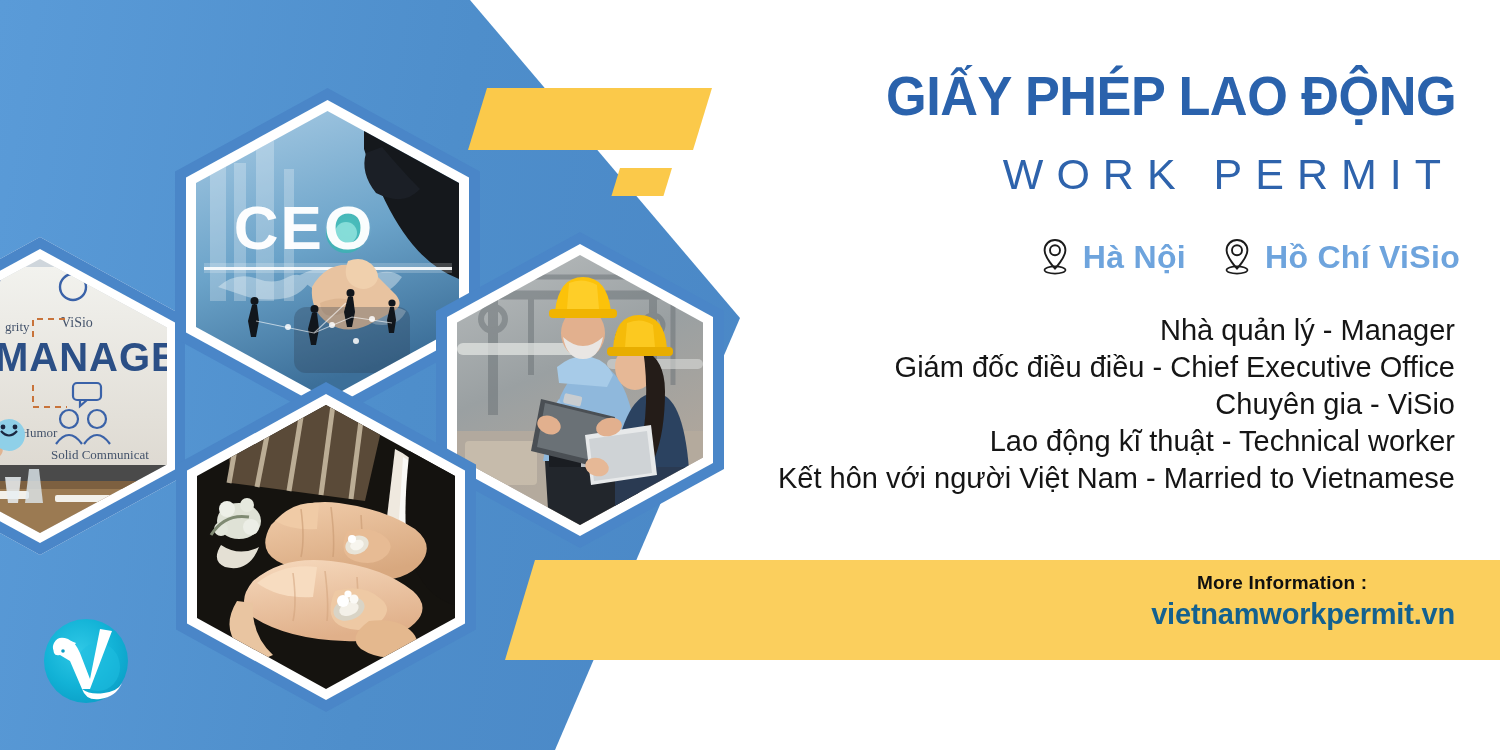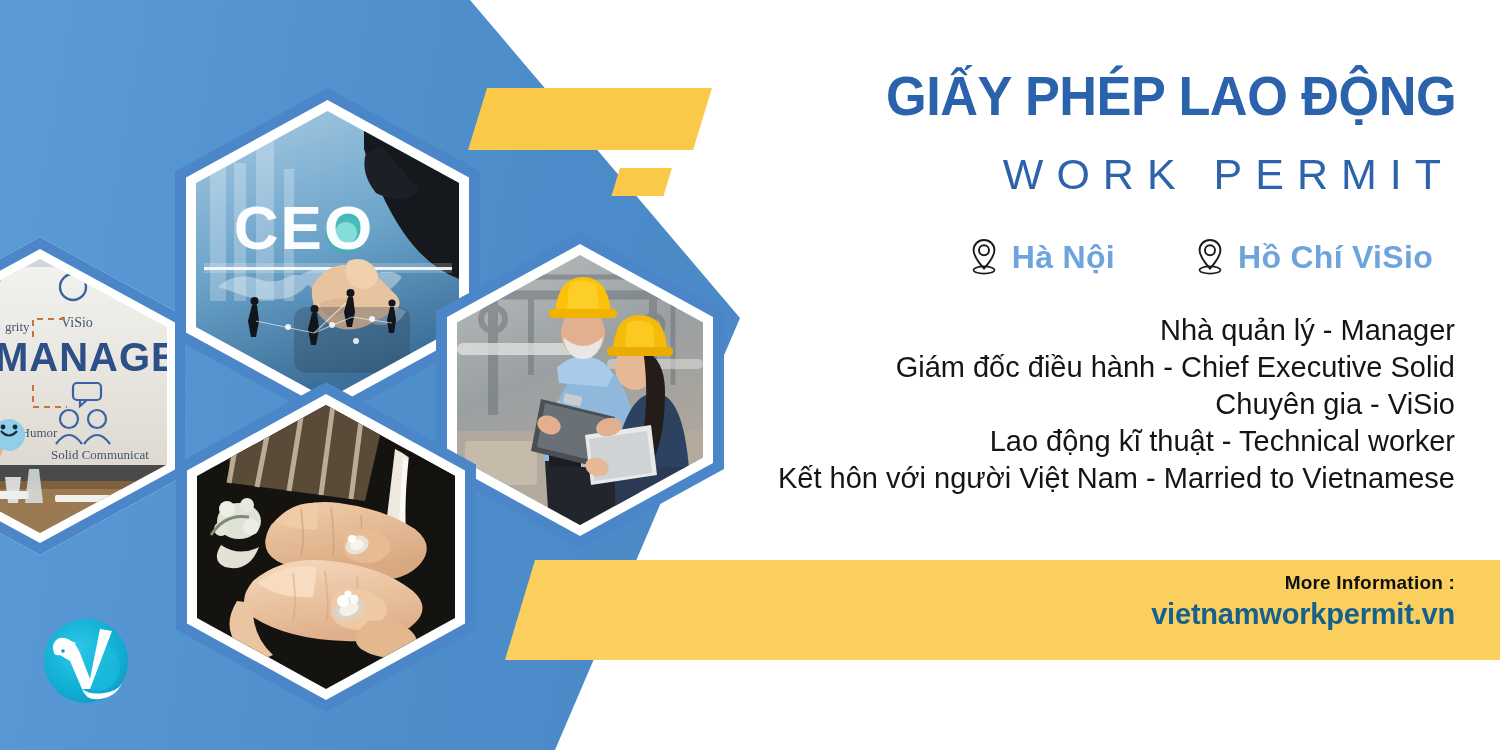--- a/index.html
+++ b/index.html
@@ -68,43 +68,43 @@
     font-family:"Liberation Sans", sans-serif;
     transform:scaleX(0.95); transform-origin:right center;
   }
   .title-sub {
     position:absolute; right:46px; top:152px;
     font-size:43px; font-weight:500; color:#2e63ac;
     letter-spacing:13px; line-height:1.05;
     white-space:nowrap; text-align:right;margin-left:19px;
   }
   .cities {
-    position:absolute; right:67px; top:238px;
-    display:flex; align-items:flex-start; gap:80px;
+    position:absolute; right:40px; top:238px;
+    display:flex; align-items:flex-start; gap:36px;
     white-space:nowrap;
   }
   .city { display:flex; align-items:center; gap:13px; }
   .city-name {
     font-size:32px; font-weight:bold; color:#6ea4dd;
     letter-spacing:0.3px;
   }
   .pin-icon { width:30px; height:38px; display:block; }
 
   .svc-list {
     position:absolute; right:45px; top:312px;
     width:780px; text-align:right;
   }
   .svc-item {
     font-size:29px; color:#151515; line-height:37px;
     white-space:nowrap; font-weight:400;
   }
 
   .more-info {
     position:absolute; right:45px; top:572px;
-    text-align:right;
+    text-align:center;
   }
   .more-label {
     font-size:19px; font-weight:bold; color:#101010;
     letter-spacing:0.2px;
   }
   .more-url {
     font-size:29px; font-weight:bold; color:#14618f;
     letter-spacing:-0.2px; margin-top:4px;margin-left:42px;
   }
 
@@ -445,21 +445,21 @@
           <circle cx="15" cy="12.2" r="5" fill="none" stroke="#1b1b1b" stroke-width="1.9"></circle>
           <ellipse cx="15" cy="32" rx="10.5" ry="3.6" fill="none" stroke="#1b1b1b" stroke-width="1.6"></ellipse>
         </svg>
       </span>
       <span class="city-name">Hồ Chí ViSio</span>
     </div>
   </div>
 
   <div class="svc-list">
     <div class="svc-item">Nhà quản lý - Manager</div>
-    <div class="svc-item">Giám đốc điều hành - Chief Executive Solid</div>
+    <div class="svc-item">Giám đốc điều điều - Chief Executive Office</div>
     <div class="svc-item">Chuyên gia - ViSio</div>
     <div class="svc-item">Lao động kĩ thuật - Technical worker</div>
     <div class="svc-item">Kết hôn với người Việt Nam - Married to Vietnamese</div>
   </div>
 
   <div class="more-info">
     <div class="more-label">More Information :</div>
     <div class="more-url">vietnamworkpermit.vn</div>
   </div>
 

